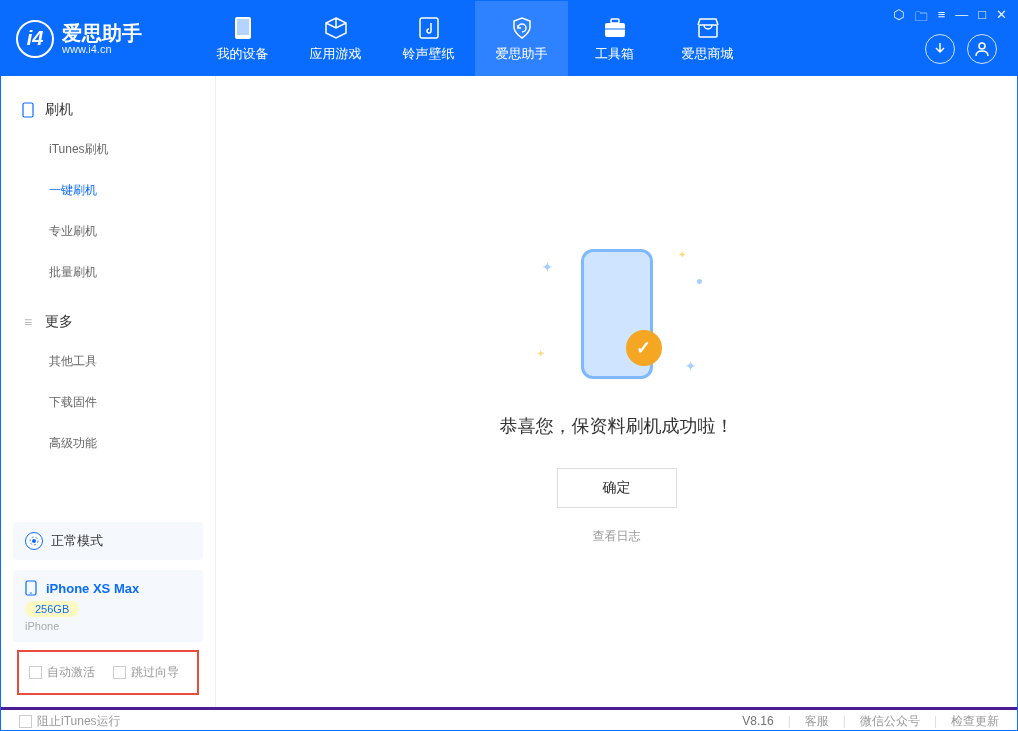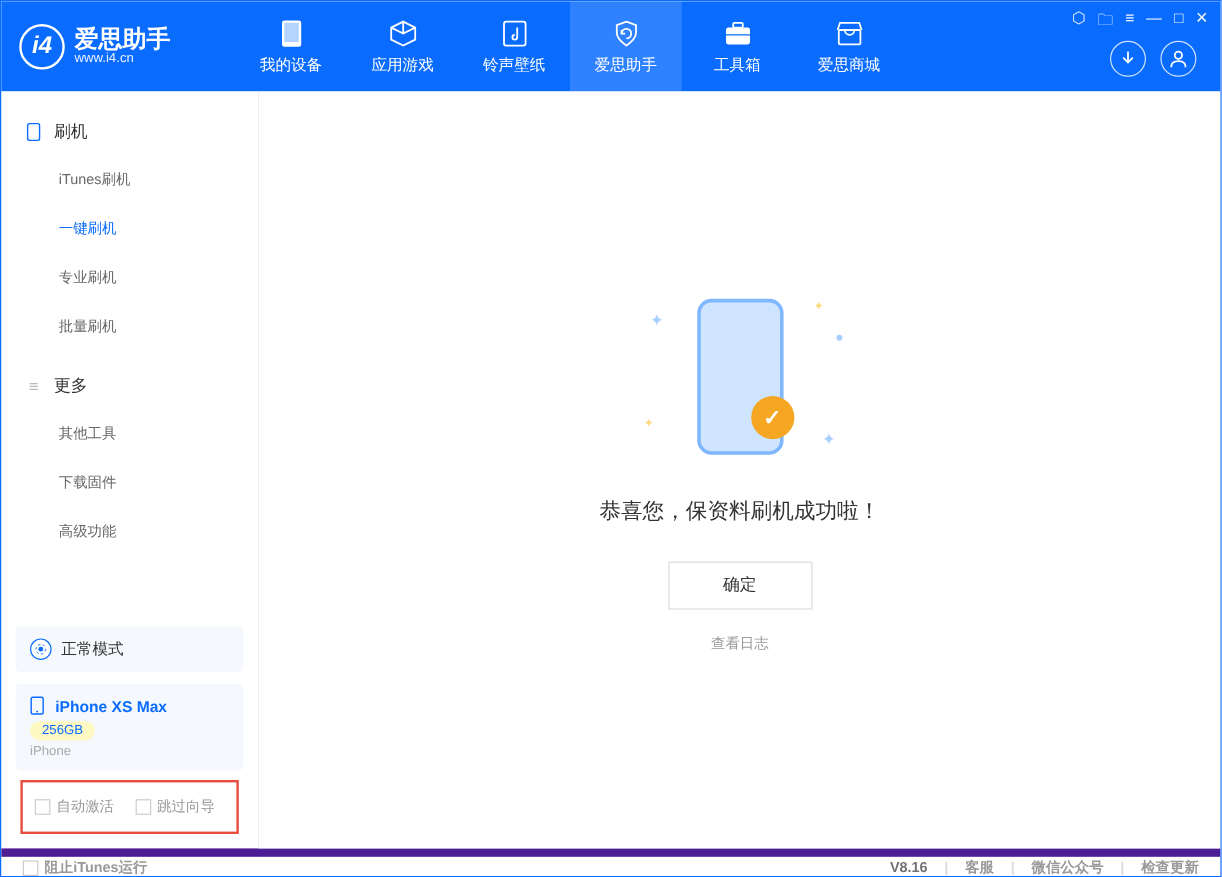--- a/index.html
+++ b/index.html
@@ -57,21 +57,21 @@
 .sp3 { bottom: 30px; left: 20px; color: #ffd980; font-size: 10px; }
 .sp4 { bottom: 15px; right: 20px; }
 .dot { position: absolute; width: 5px; height: 5px; background: #a8d0ff; border-radius: 50%; }
 .d1 { top: 40px; right: 15px; }
 
 .success-msg { font-size: 18px; color: #333; margin-bottom: 30px; }
 .ok-btn { border: 1px solid #ddd; background: #fff; padding: 10px 45px; font-size: 14px; color: #333; cursor: pointer; margin-bottom: 20px; }
 .log-link { font-size: 12px; color: #999; cursor: pointer; }
 
 
-.footer { height: 25px; border-top: 7px solid #4c1d95; display: flex; align-items: center; padding: 0 18px; font-size: 12px; color: #999; font-weight: bold; }
+.footer { height: 25px; border-top: 3px solid #4c1d95; display: flex; align-items: center; padding: 0 18px; font-size: 12px; color: #999; }
 .footer .chk { color: #999; }
 .footer-right { margin-left: auto; display: flex; align-items: center; gap: 14px; }
 .footer-right .divider { color: #ddd; }
 .footer-right span { cursor: pointer; }
 .version { color: #737373; }
 </style>
 </head>
 <body>
 
 <div class="header">

